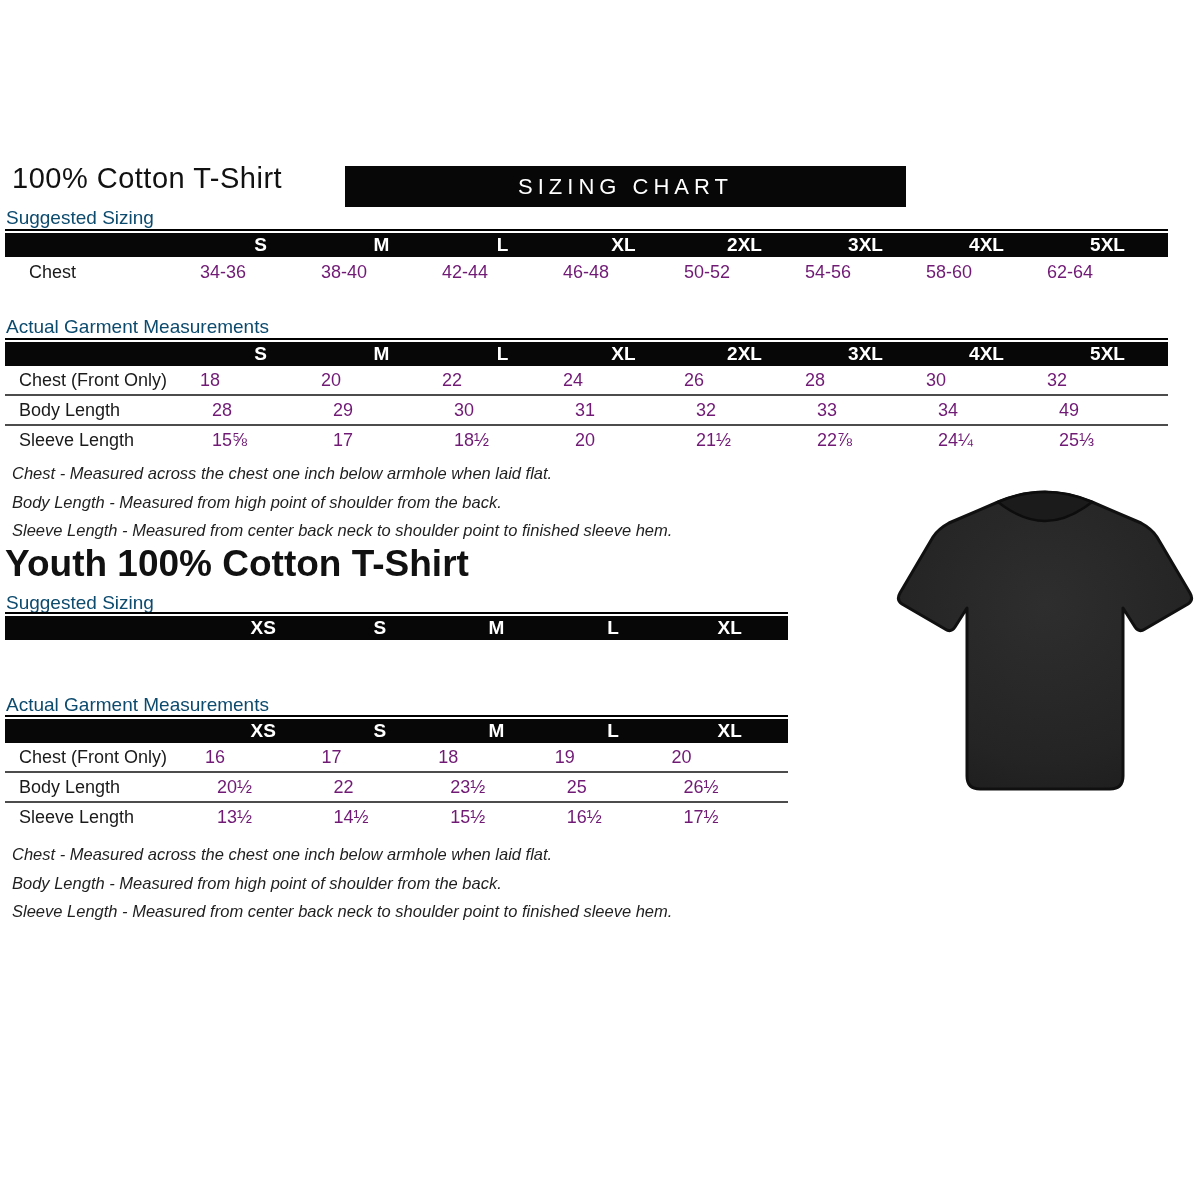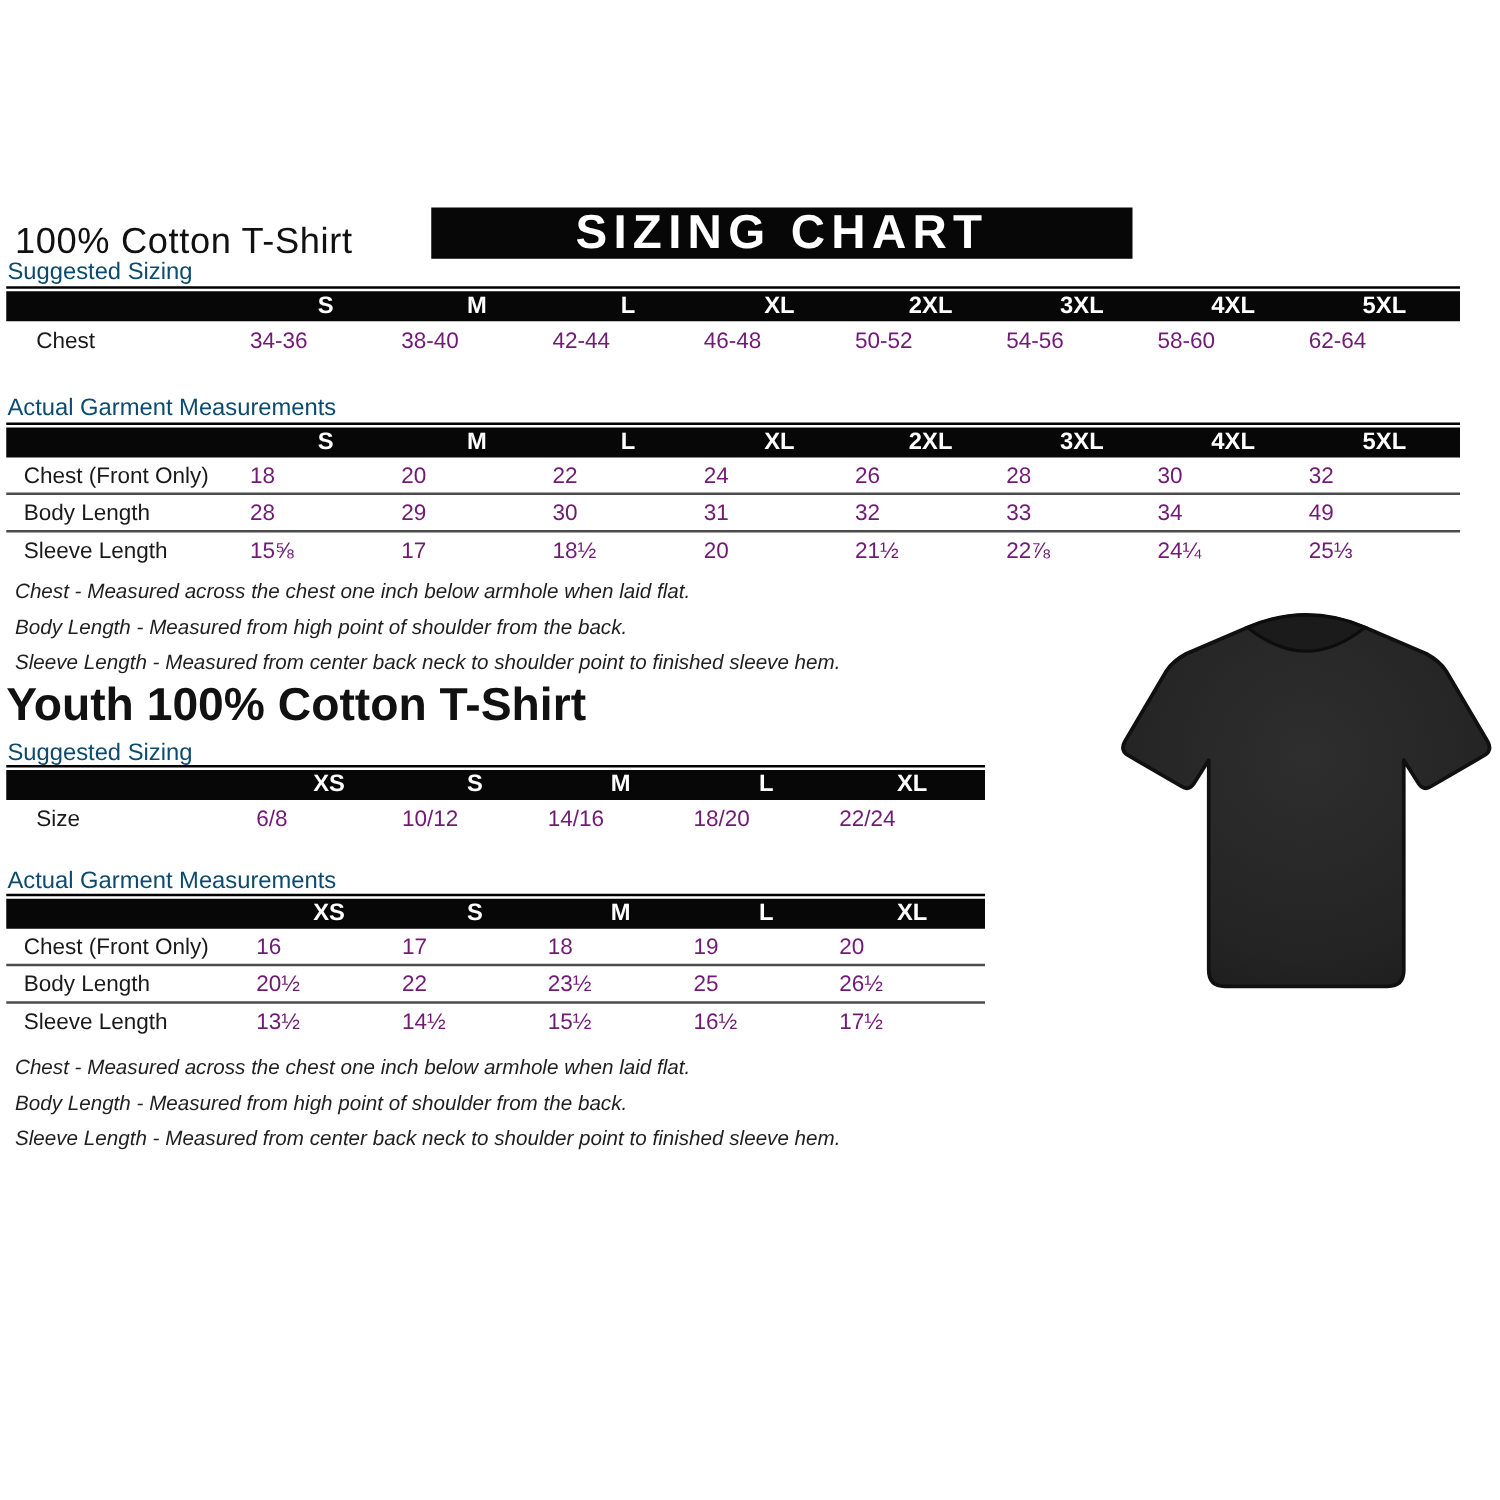--- a/index.html
+++ b/index.html
@@ -3,45 +3,45 @@
 <meta charset="utf-8">
 <style>
   html,body{margin:0;padding:0;}
   body{
     width:1200px;height:1200px;position:relative;background:#ffffff;
     font-family:"Liberation Sans", sans-serif;color:#1a1a1a;
     -webkit-font-smoothing:antialiased;overflow:hidden;
   }
   .abs{position:absolute;}
 
-  .main-title{left:12px;top:162px;font-size:29px;font-weight:400;color:#111;letter-spacing:0.5px;margin-top:15px;}
+  .main-title{left:12px;top:162px;font-size:29px;font-weight:400;color:#111;letter-spacing:0.5px;}
   .banner{
     left:345px;top:166px;width:561px;height:41px;background:#070707;
     display:flex;align-items:center;justify-content:center;
   }
-  .banner span{color:#fff;font-size:38px;font-weight:700;letter-spacing:5px;}
+  .banner span{color:#fff;font-size:22px;font-weight:400;letter-spacing:5px;}
 
   .section-label{font-size:19px;color:#0c4a6e;}
   .youth-title{left:5px;top:543px;font-size:37px;font-weight:700;color:#111;}
 
   
   .sz-table{--labelw:195px;}
   .sz-table::before{content:"";display:block;height:2px;background:#000;margin-bottom:2px;}
   .sz-head,.sz-row{display:grid;align-items:center;}
   .sz-head{background:#070707;height:24px;}
   .sz-hcell{color:#fff;font-size:19px;font-weight:700;text-align:center;line-height:24px;}
   .sz-hlabel{height:24px;}
   .sz-row{height:28px;font-size:18px;}
   .suggested .sz-row{height:31px;}
   .sz-label{padding-left:14px;}
   .suggested .sz-label{padding-left:24px;}
   .sz-label-bold{font-weight:400;}
   .sz-label-rest{font-weight:400;}
   .sz-cell{text-align:left;color:#701a75;}
-  .with-seps .sz-row + .sz-row{border-top:2px solid #4c4c4c;}
+  .with-seps .sz-row + .sz-row{border-top:2px solid #4c4c4c;gap:12px;}
 
   .adult-suggested-label{left:6px;top:207px;}
   .adult-suggested-table{left:5px;top:229px;width:1163px;}
   .adult-actual-label{left:6px;top:316px;}
   .adult-actual-table{left:5px;top:338px;width:1163px;}
 
   .notes{font-size:16.5px;color:#1f1f1f;line-height:28.5px;font-style:italic;}
   .notes-adult{left:12px;top:459px;}
   .notes-youth{left:12px;top:840px;}
 
@@ -145,28 +145,20 @@
 
 <div class="abs section-label youth-suggested-label">Suggested Sizing</div>
 <div class="abs sz-table suggested youth-suggested-table">
     <div class="sz-head" style="grid-template-columns: var(--labelw) repeat(5, 1fr);">
       <div class="sz-hlabel"></div>
       <div class="sz-hcell">XS</div>
       <div class="sz-hcell">S</div>
       <div class="sz-hcell">M</div>
       <div class="sz-hcell">L</div>
       <div class="sz-hcell">XL</div>
-    </div>
-    <div class="sz-row" style="grid-template-columns: var(--labelw) repeat(5, 1fr);">
-      <div class="sz-label"><span class="sz-label-bold">Size</span></div>
-      <div class="sz-cell">6/8</div>
-      <div class="sz-cell">10/12</div>
-      <div class="sz-cell">14/16</div>
-      <div class="sz-cell">18/20</div>
-      <div class="sz-cell">22/24</div>
     </div>
   </div>
 
 <div class="abs section-label youth-actual-label">Actual Garment Measurements</div>
 <div class="abs sz-table with-seps youth-actual-table">
     <div class="sz-head" style="grid-template-columns: var(--labelw) repeat(5, 1fr);">
       <div class="sz-hlabel"></div>
       <div class="sz-hcell">XS</div>
       <div class="sz-hcell">S</div>
       <div class="sz-hcell">M</div>

